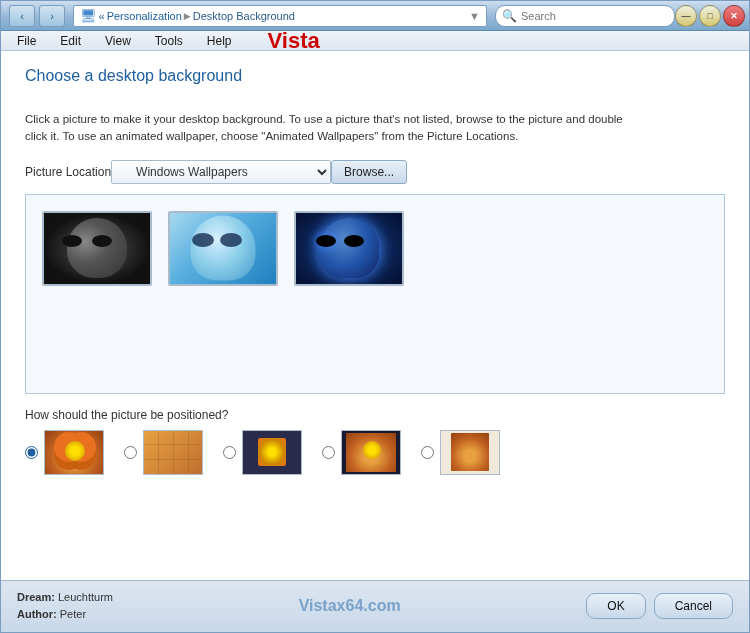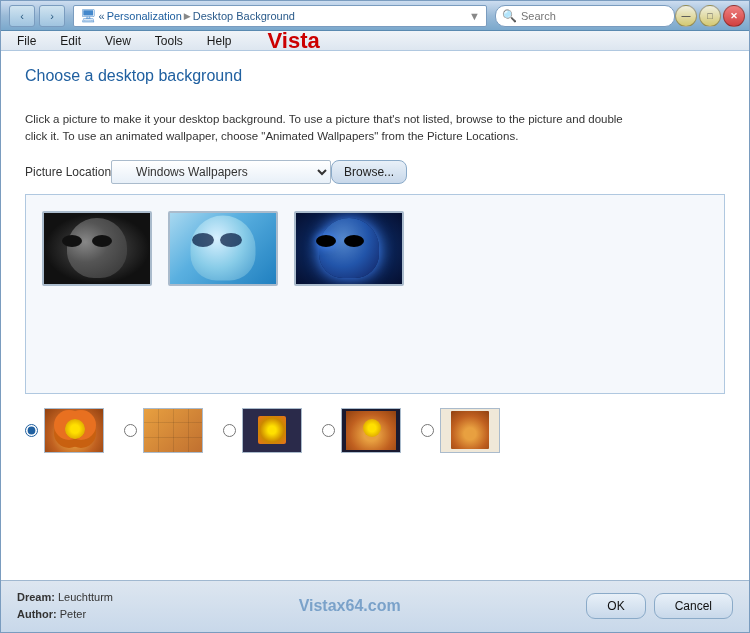--- a/index.html
+++ b/index.html
@@ -177,21 +177,21 @@
       font-size: 12px;
       padding: 0 20px;
       color: #333;
       cursor: pointer;
     }
     .browse-btn {
       height: 24px;
       padding: 0 12px;
       background: linear-gradient(to bottom, #e8f0f8, #c8d8ea);
       border: 1px solid #8aaac8;
-      border-radius: 8px;
+      border-radius: 3px;
       font-size: 12px;
       cursor: pointer;
       color: #222;
     }
 
     
     .gallery-container {
       border: 1px solid #b0c8e0;
       background: #f5f8fc;
       padding: 8px;
@@ -499,20 +499,21 @@
 
     <div class="gallery-container">
       <div class="thumbnails">
         <div class="thumbnail thumb-alien1"></div>
         <div class="thumbnail thumb-alien2"></div>
         <div class="thumbnail thumb-alien3"></div>
       </div>
     </div>
 
     <div class="positioning-section">
+      <p class="positioning-label">How should the picture be positioned?</p>
       <div class="positioning-options">
 
         <label class="position-option">
           <input type="radio" name="position" checked="" style="">
           <div class="position-thumb pthumb-fill"></div>
         </label>
 
         <label class="position-option">
           <input type="radio" name="position" style="">
           <div class="position-thumb pthumb-tile"></div>

